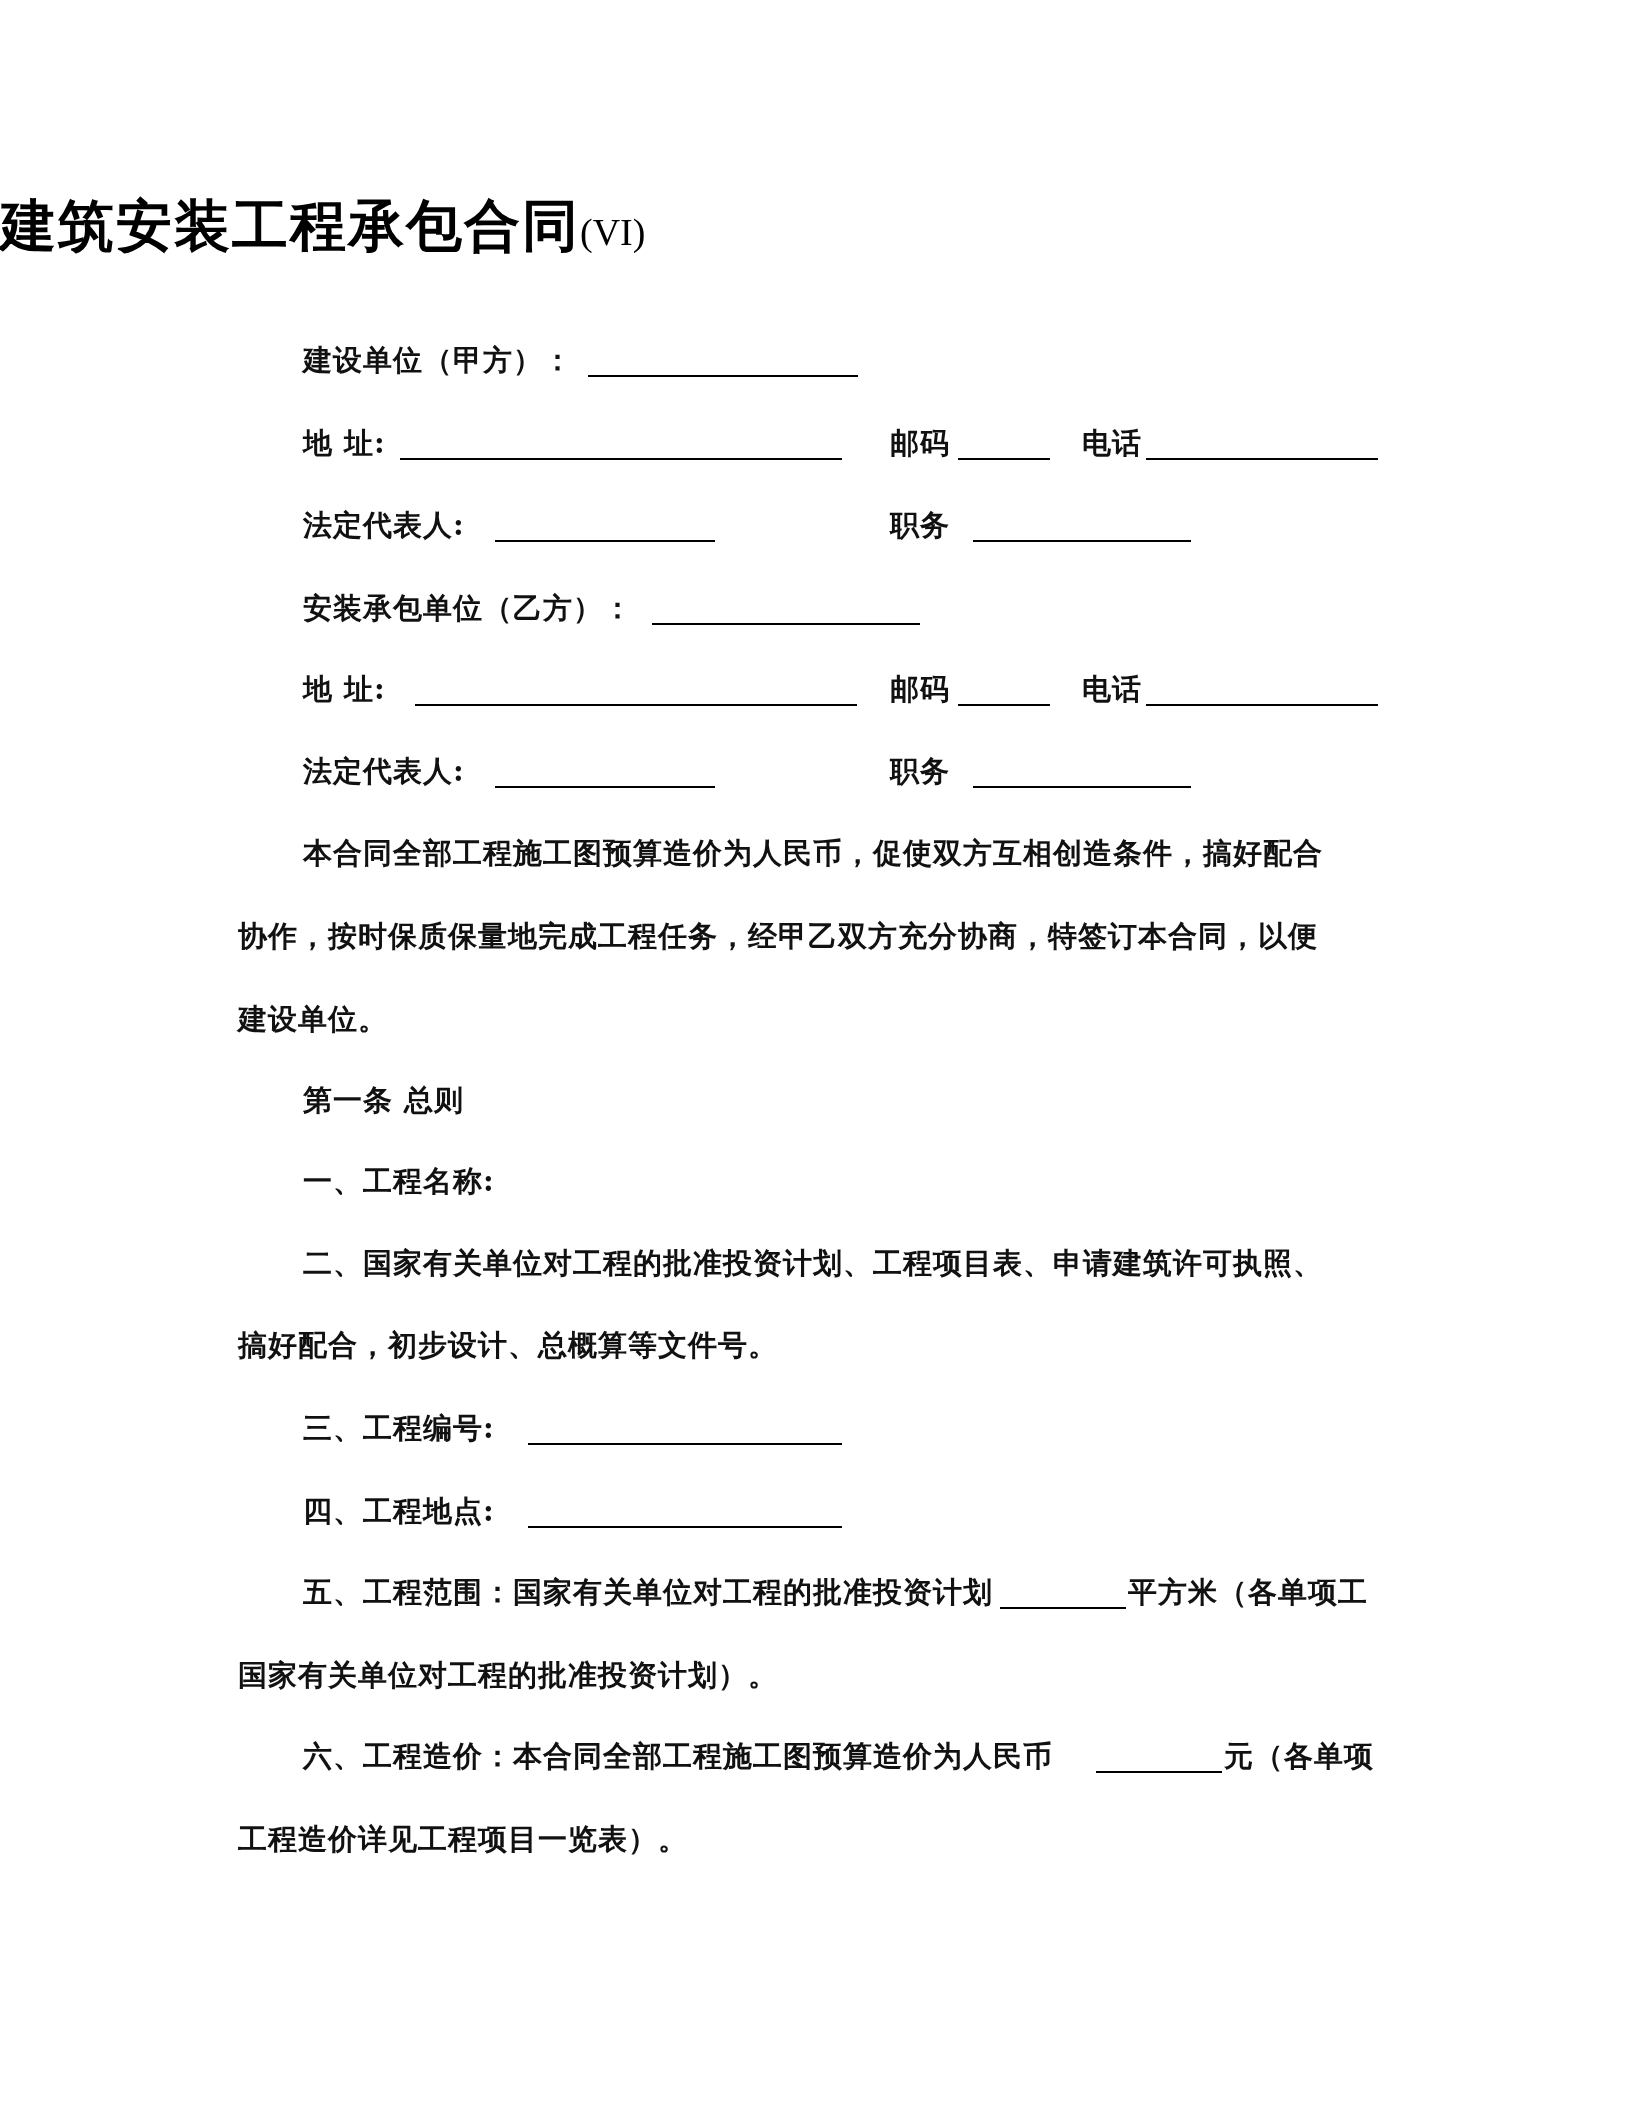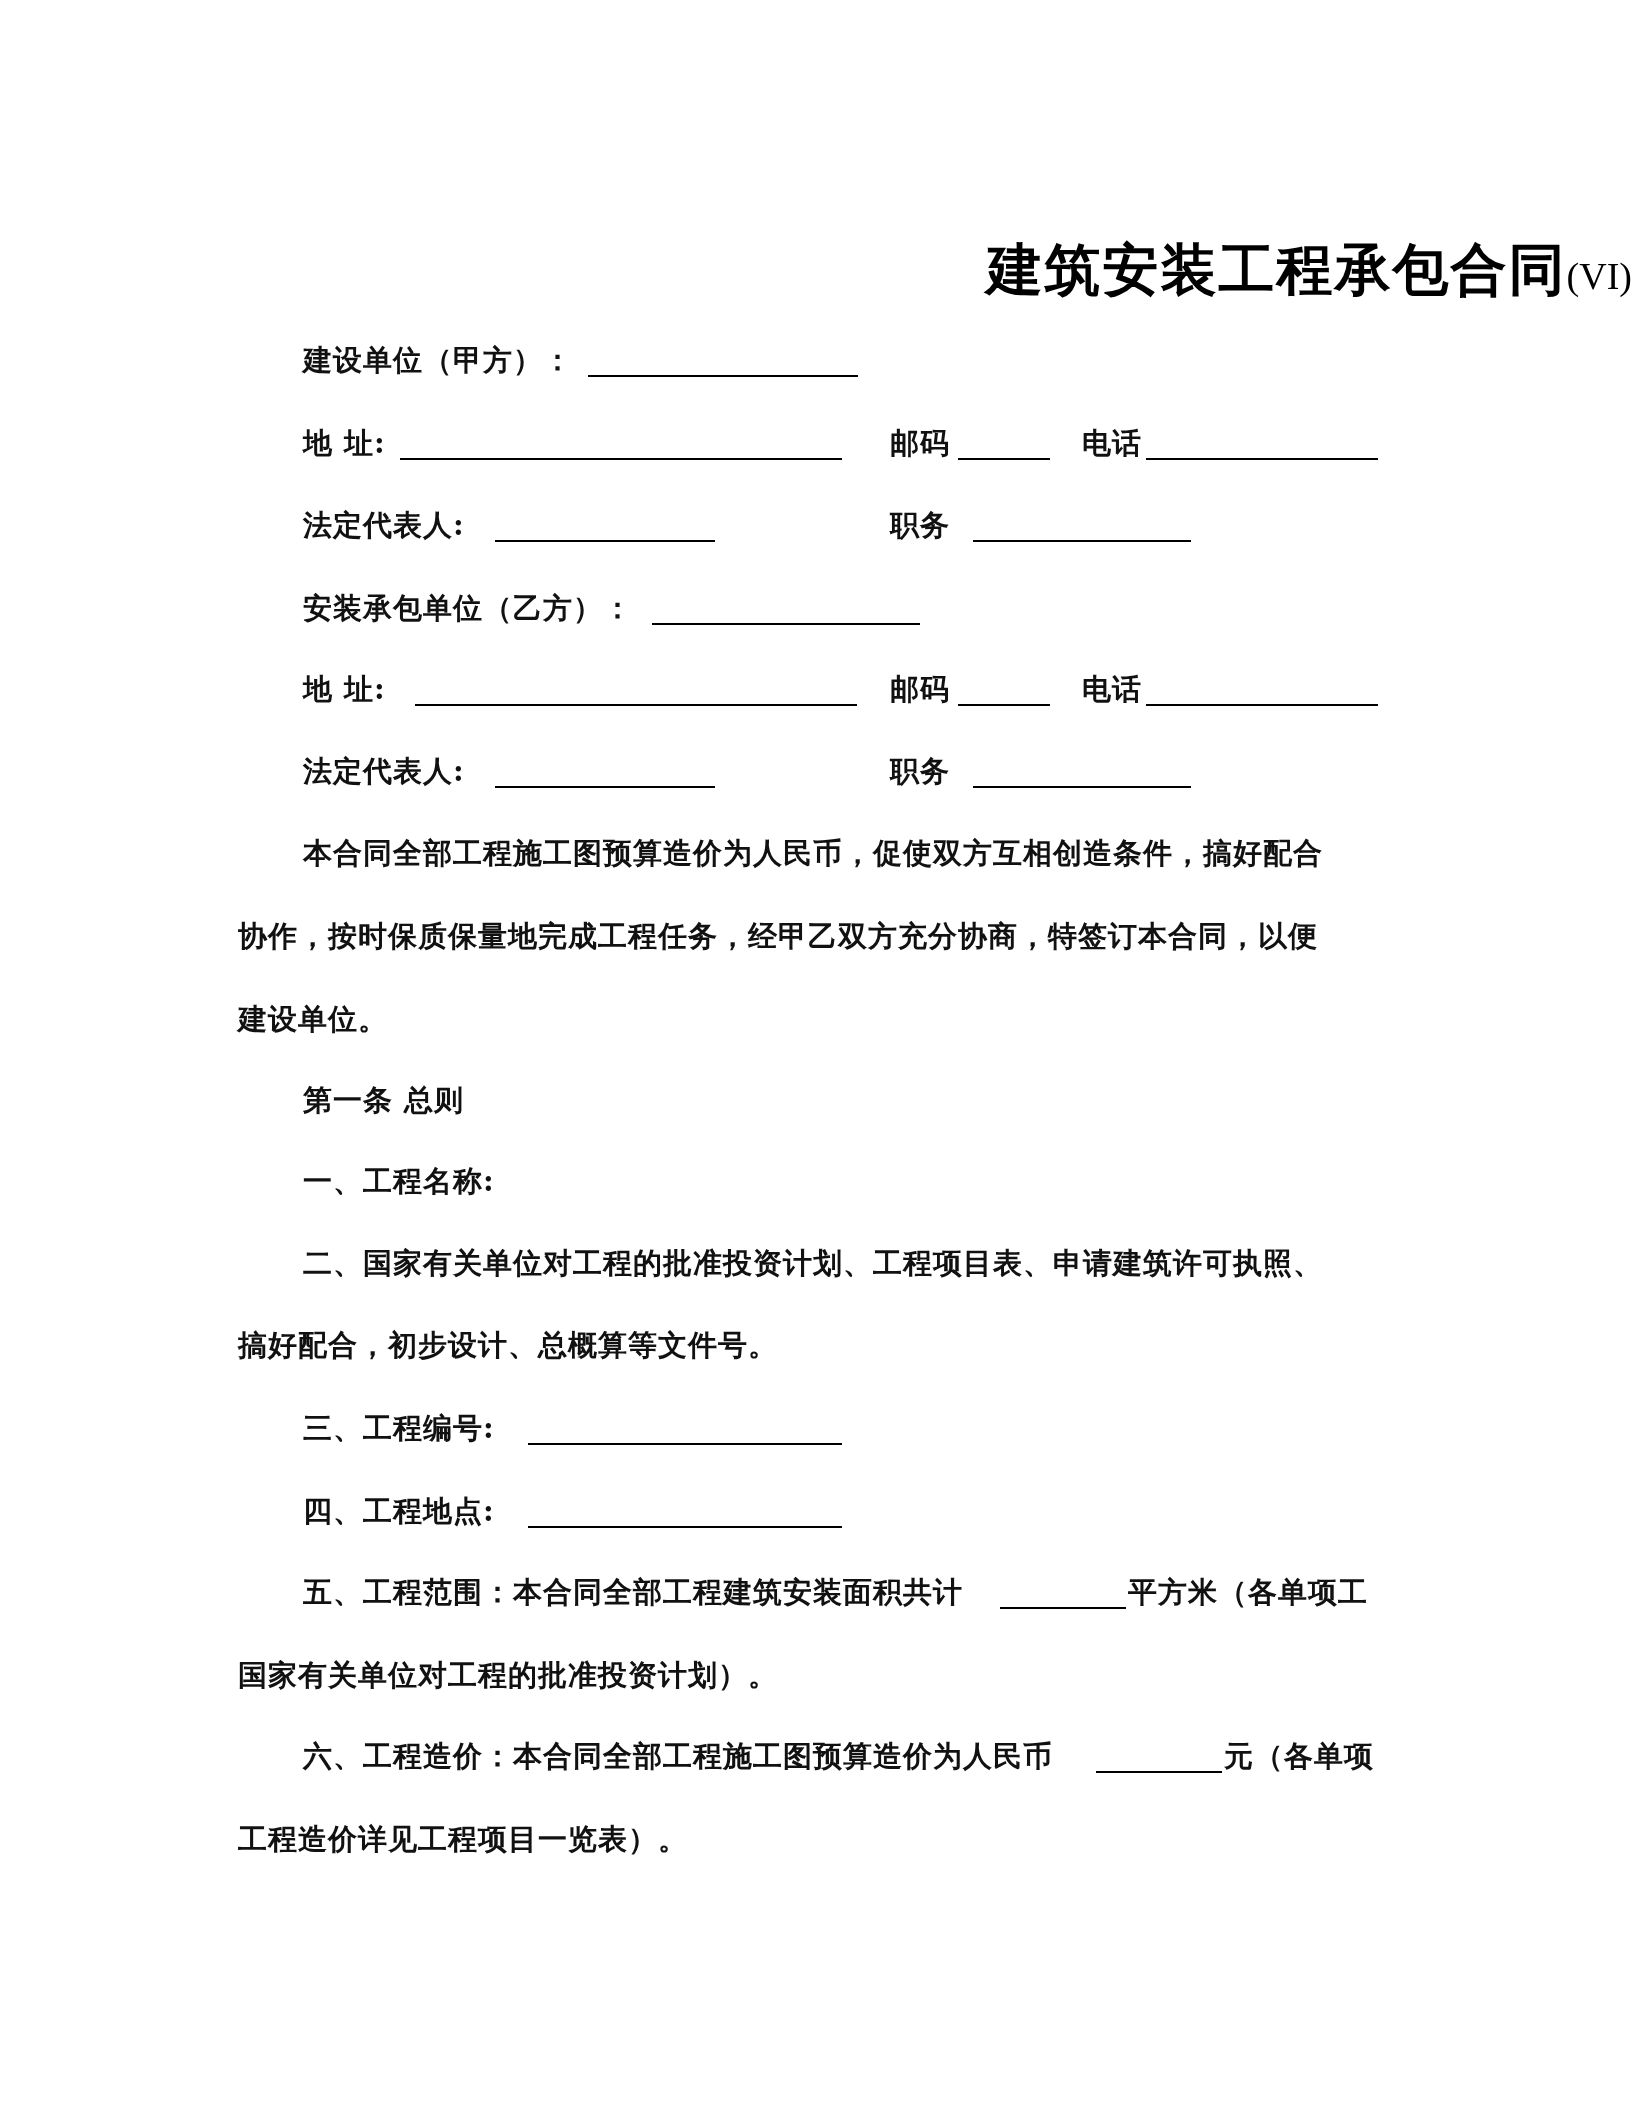--- a/index.html
+++ b/index.html
@@ -1,21 +1,21 @@
 <!DOCTYPE html>
 <html><head>
 <meta charset="utf-8">
 <style>
   html, body { margin:0; padding:0; background:#ffffff; }
   body { width:1632px; height:2112px; position:relative; overflow:hidden;
          font-family:"DejaVu Serif","Liberation Serif",serif; color:#111; }
   .t { position:absolute; font-size:29px; line-height:36px; white-space:nowrap; letter-spacing:1px;font-weight:bold; }
-  .title { position:absolute; top:190px; left:0; width:1632px; text-align:right;
+  .title { position:absolute; top:190px; left:0; width:1632px; text-align:left;
            font-family:"DejaVu Sans","Liberation Sans",sans-serif; font-weight:bold;
-           font-size:56px; line-height:72px; letter-spacing:2px; color:#000;margin-top:44px; }
+           font-size:56px; line-height:72px; letter-spacing:2px; color:#000; }
   .title .sub { font-family:"Liberation Serif","DejaVu Serif",serif; font-weight:normal; font-size:38px; letter-spacing:0; }
   .u { position:absolute; height:2px; background:#000; }
 </style>
 </head>
 <body>
 
 <div class="title"><span>建筑安装工程承包合同</span><span class="sub">(VI)</span></div>
 
 <div class="t" style="top:342px;left:303px">建设单位（甲方）：</div>
 <div class="u" style="top:375px;left:588px;width:270px"></div>
@@ -55,21 +55,21 @@
 <div class="t" style="top:1163px;left:303px">一、工程名称:</div>
 <div class="t" style="top:1245px;left:303px">二、国家有关单位对工程的批准投资计划、工程项目表、申请建筑许可执照、</div>
 <div class="t" style="top:1327px;left:238px">搞好配合，初步设计、总概算等文件号。</div>
 
 <div class="t" style="top:1410px;left:303px">三、工程编号:</div>
 <div class="u" style="top:1443px;left:528px;width:314px"></div>
 
 <div class="t" style="top:1493px;left:303px">四、工程地点:</div>
 <div class="u" style="top:1526px;left:528px;width:314px"></div>
 
-<div class="t" style="top:1574px;left:303px">五、工程范围：本合同全部工程建筑安装面积共计</div>
+<div class="t" style="top:1574px;left:303px">五、工程范围：国家有关单位对工程的批准投资计划</div>
 <div class="u" style="top:1607px;left:1000px;width:126px"></div>
 <div class="t" style="top:1574px;left:1128px">平方米（各单项工</div>
 <div class="t" style="top:1657px;left:238px">国家有关单位对工程的批准投资计划）。</div>
 
 <div class="t" style="top:1738px;left:303px">六、工程造价：本合同全部工程施工图预算造价为人民币</div>
 <div class="u" style="top:1771px;left:1096px;width:126px"></div>
 <div class="t" style="top:1738px;left:1224px">元（各单项</div>
 <div class="t" style="top:1821px;left:238px">工程造价详见工程项目一览表）。</div>
 
 </body></html>

